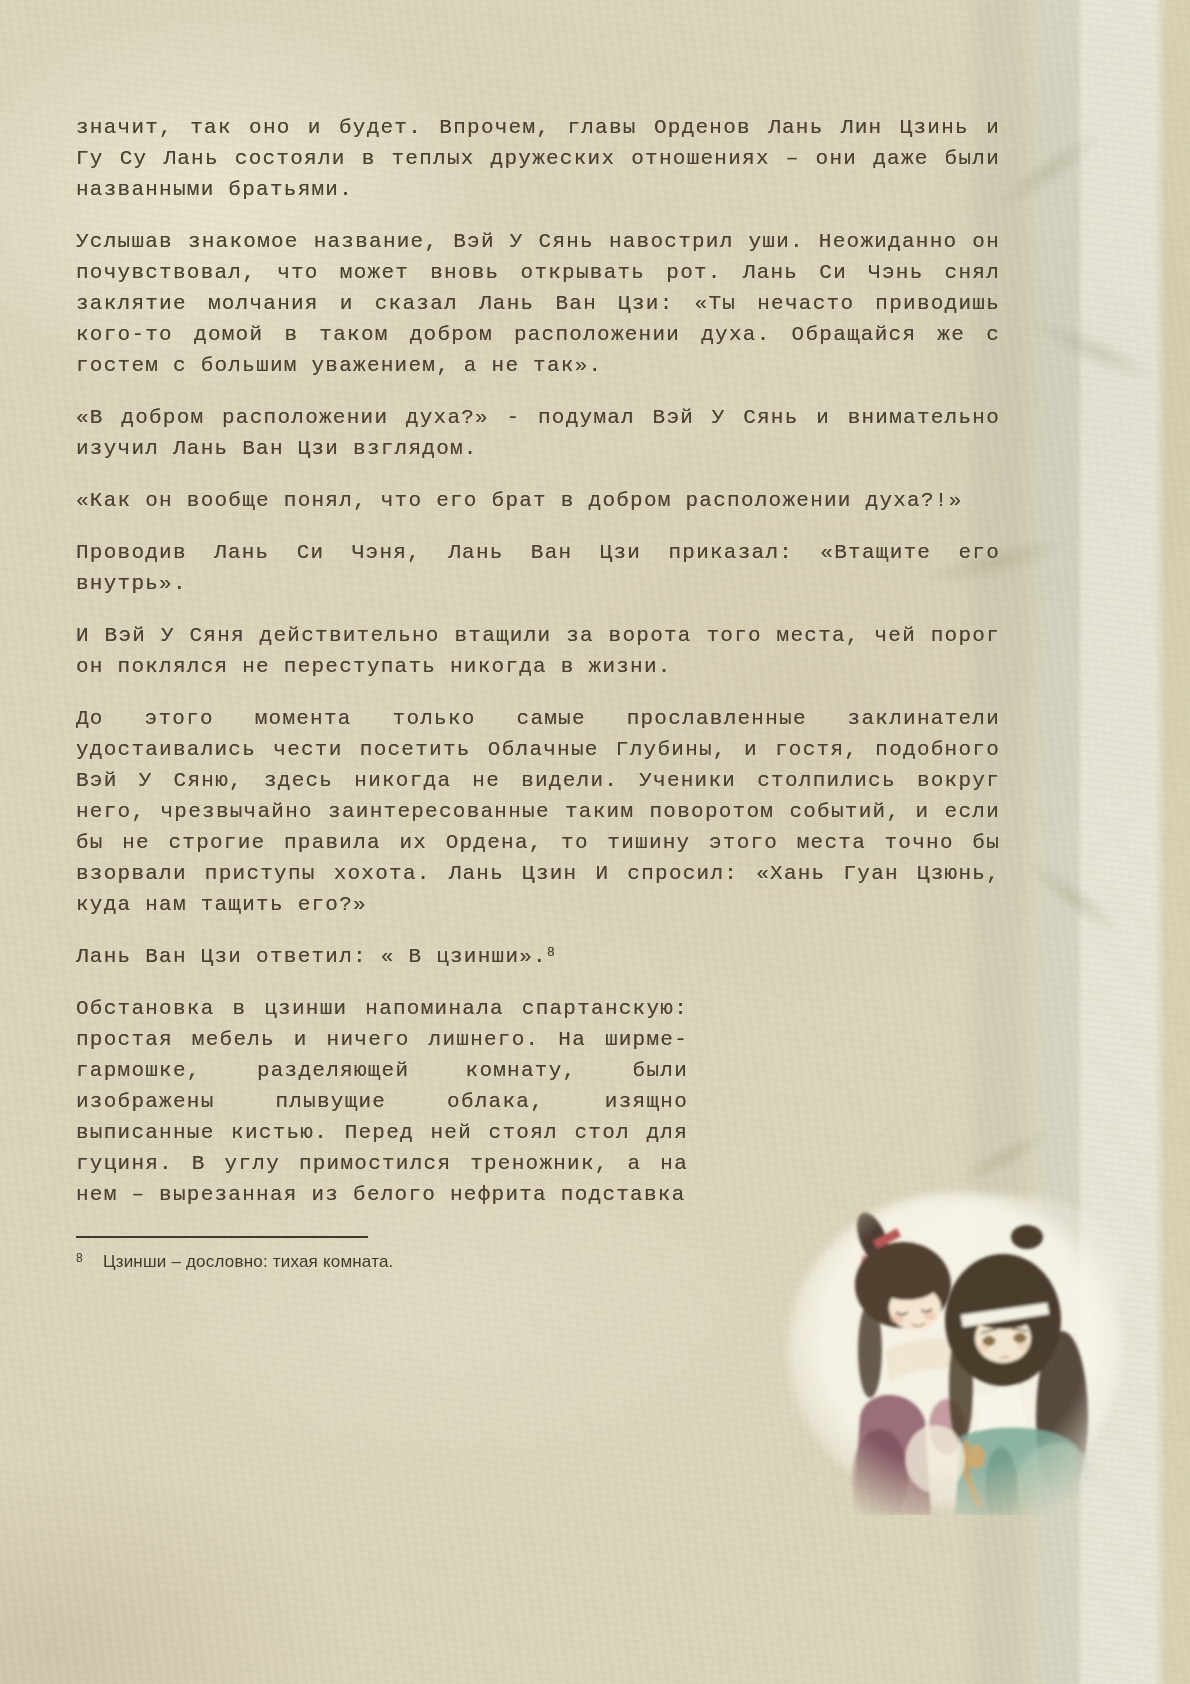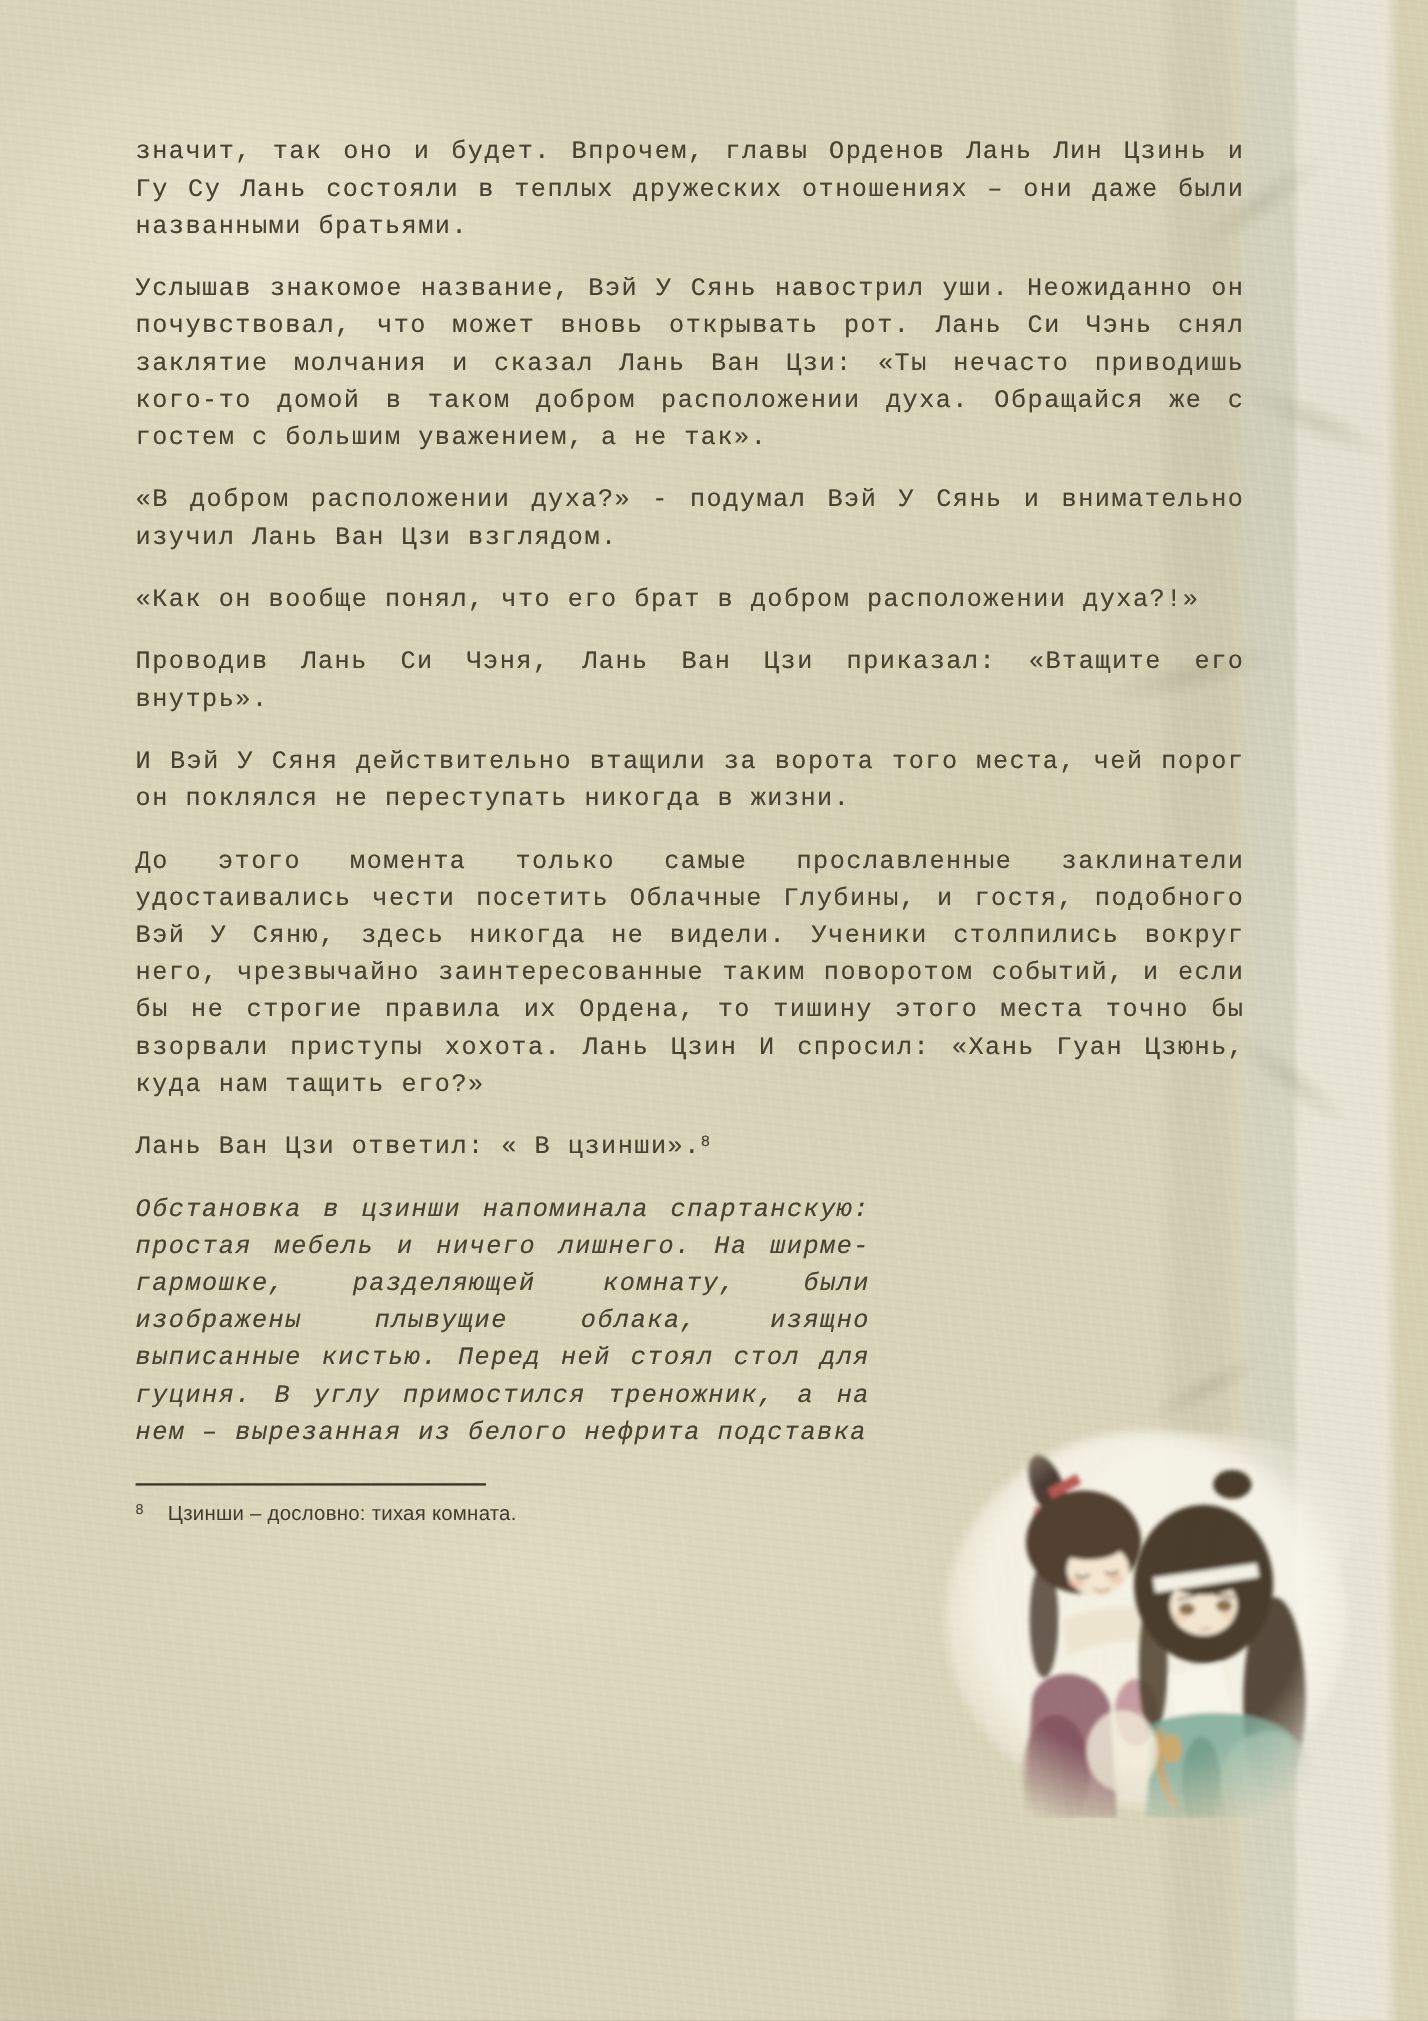--- a/index.html
+++ b/index.html
@@ -24,31 +24,31 @@
   .leaf{position:absolute;border-radius:50%;pointer-events:none;
         background:radial-gradient(ellipse closest-side, rgba(148,148,116,0.26), rgba(0,0,0,0) 72%);}
   .leaf.l1{left:960px;top:150px;width:180px;height:40px;transform:rotate(-35deg);}
   .leaf.l2{left:1000px;top:330px;width:190px;height:42px;transform:rotate(24deg);}
   .leaf.l3{left:890px;top:540px;width:210px;height:44px;transform:rotate(-14deg);}
   .leaf.l4{left:990px;top:880px;width:170px;height:38px;transform:rotate(38deg);}
   .leaf.l5{left:930px;top:1140px;width:150px;height:34px;transform:rotate(-28deg);}
 
   .content{
     position:relative;
-    padding:112px 0 0 113px;
+    padding:112px 0 0 76px;
     width:924px;
     font-family:"Liberation Mono","DejaVu Sans Mono",monospace;
     font-size:21px;
     letter-spacing:1.25px;
     line-height:31px;
     color:#4a4132;
     text-shadow:0 0 0.4px rgba(74,65,50,0.55);
   }
   .content p.body{margin:0 0 21px 0;text-align:justify;}
-  .content p.body.narrow{width:612px;font-style:italic;}
+  .content p.body.narrow{width:612px;}
   sup.ref{font-size:13px;letter-spacing:0;line-height:0;vertical-align:6px;}
 
   .illustration{
     position:absolute;left:775px;top:1185px;width:360px;height:330px;
     -webkit-mask-image:radial-gradient(ellipse at 50% 46%, #000 52%, rgba(0,0,0,0) 80%);
     mask-image:radial-gradient(ellipse at 50% 46%, #000 52%, rgba(0,0,0,0) 80%);
   }
 
   .fn-sep{width:292px;border:0;border-top:2px solid #3b382c;margin:26px 0 9px 0;}
   .footnote{

